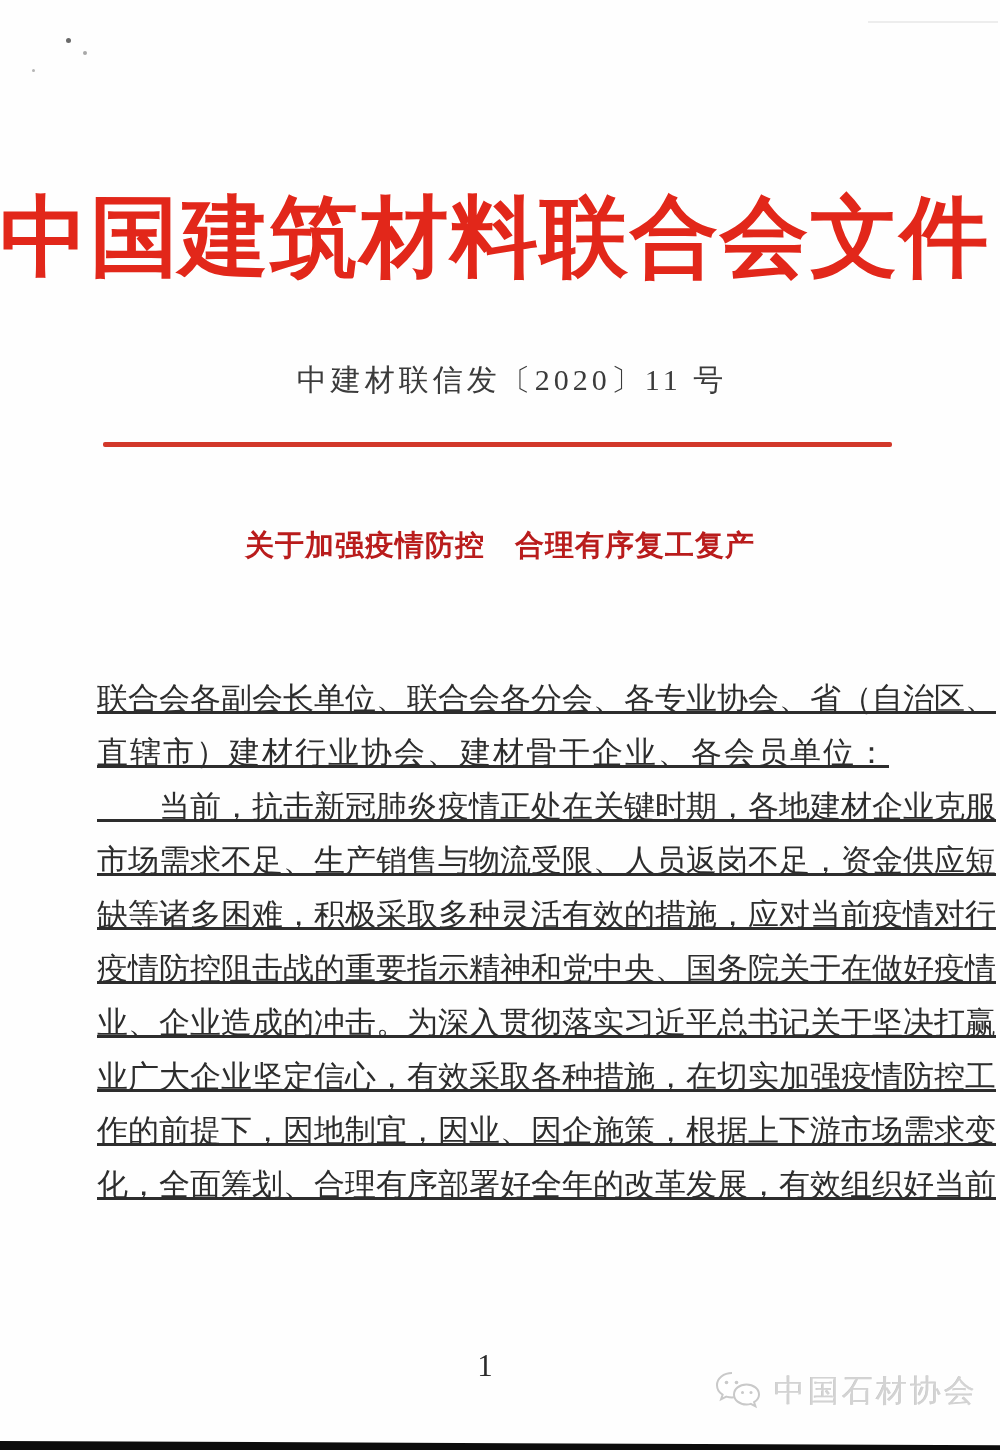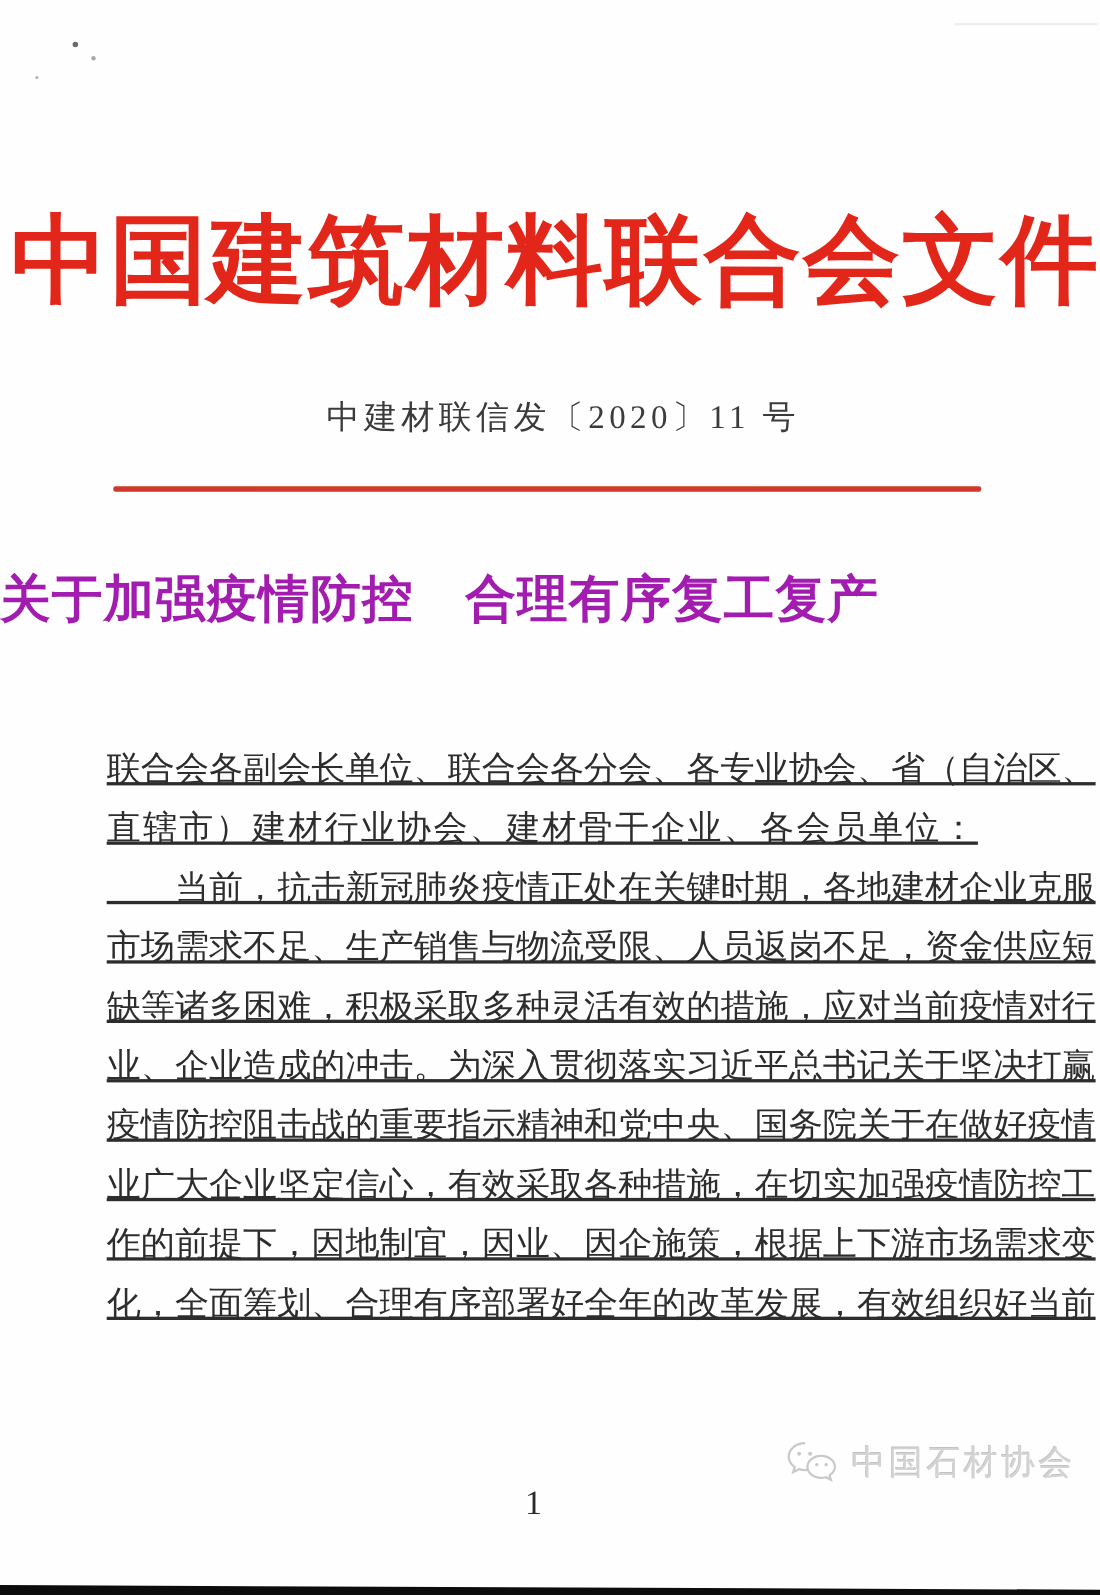--- a/index.html
+++ b/index.html
@@ -15,21 +15,21 @@
     overflow: hidden;
     font-family: "Liberation Serif", "DejaVu Serif", serif;
   }
 
   
   .red-header {
     position: absolute;
     top: 182px;
     left: 0;
     width: 100%;
-    text-align: right;
+    text-align: left;
     font-size: 88px;
     font-weight: bold;
     letter-spacing: 2px;
     color: #e2271a;
     line-height: 112px;
     white-space: nowrap;
   }
 
   
   .doc-number {
@@ -54,23 +54,24 @@
     background: #d2382a;
     border-radius: 2px;
   }
 
   
   .doc-title {
     position: absolute;
     top: 516px;
     left: 0;
     width: 100%;
-    font-size: 46px;
+    text-align: center;
+    font-size: 29px;
     font-weight: bold;
-    color: #a21caf;
+    color: #b91c1c;
     line-height: 58px;
     letter-spacing: 1px;
   }
 
   
   .body-block {
     position: absolute;
     top: 672px;
     left: 97px;
     width: 808px;
@@ -98,21 +99,21 @@
     left: 0;
     width: 970px;
     text-align: center;
     font-size: 31px;
     color: #2a2a2a;
   }
 
   
   .watermark {
     position: absolute;
-    top: 1309px;
+    top: 1370px;
     right: 22px;
     display: flex;
     align-items: center;
     gap: 12px;
   }
   .watermark-label {
     font-size: 31px;
     letter-spacing: 3px;
     color: #d3d3d3;
     text-shadow: 1px 1px 1px #ffffff, -0.5px -0.5px 0 #c2c2c2;
@@ -163,22 +164,22 @@
   <div class="doc-title">
     <div>关于加强疫情防控　合理有序复工复产</div>
   </div>
 
   <div class="body-block">
     <div class="body-line">联合会各副会长单位、联合会各分会、各专业协会、省（自治区、</div>
     <div class="body-line short">直辖市）建材行业协会、建材骨干企业、各会员单位：</div>
     <div class="body-line">　　当前，抗击新冠肺炎疫情正处在关键时期，各地建材企业克服</div>
     <div class="body-line">市场需求不足、生产销售与物流受限、人员返岗不足，资金供应短</div>
     <div class="body-line">缺等诸多困难，积极采取多种灵活有效的措施，应对当前疫情对行</div>
+    <div class="body-line">疫情防控阻击战的重要指示精神和党中央、国务院关于在做好疫情</div>
     <div class="body-line">业、企业造成的冲击。为深入贯彻落实习近平总书记关于坚决打赢</div>
-    <div class="body-line">疫情防控阻击战的重要指示精神和党中央、国务院关于在做好疫情</div>
     <div class="body-line">业广大企业坚定信心，有效采取各种措施，在切实加强疫情防控工</div>
     <div class="body-line">作的前提下，因地制宜，因业、因企施策，根据上下游市场需求变</div>
     <div class="body-line">化，全面筹划、合理有序部署好全年的改革发展，有效组织好当前</div>
   </div>
 
   <div class="page-number">1</div>
 
   <div class="watermark">
     <span>
       <svg class="wechat-icon-svg" width="48" height="42" viewBox="0 0 48 42">

